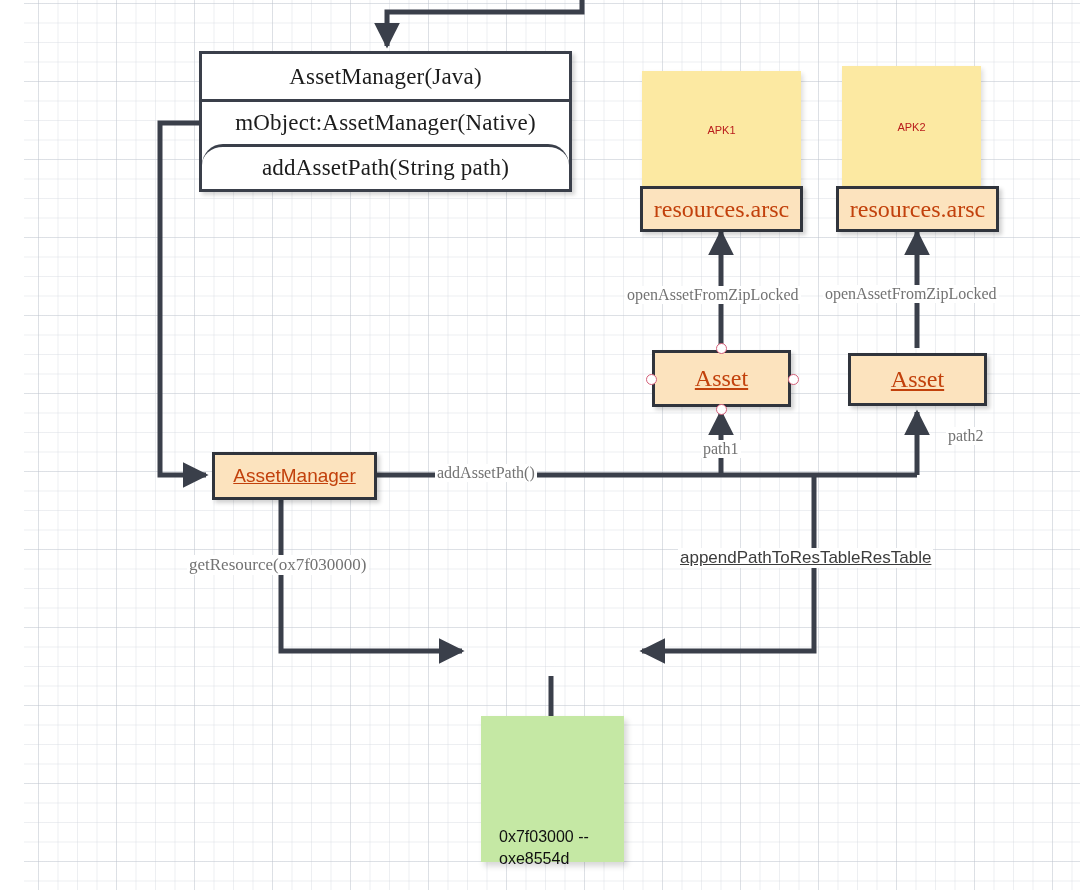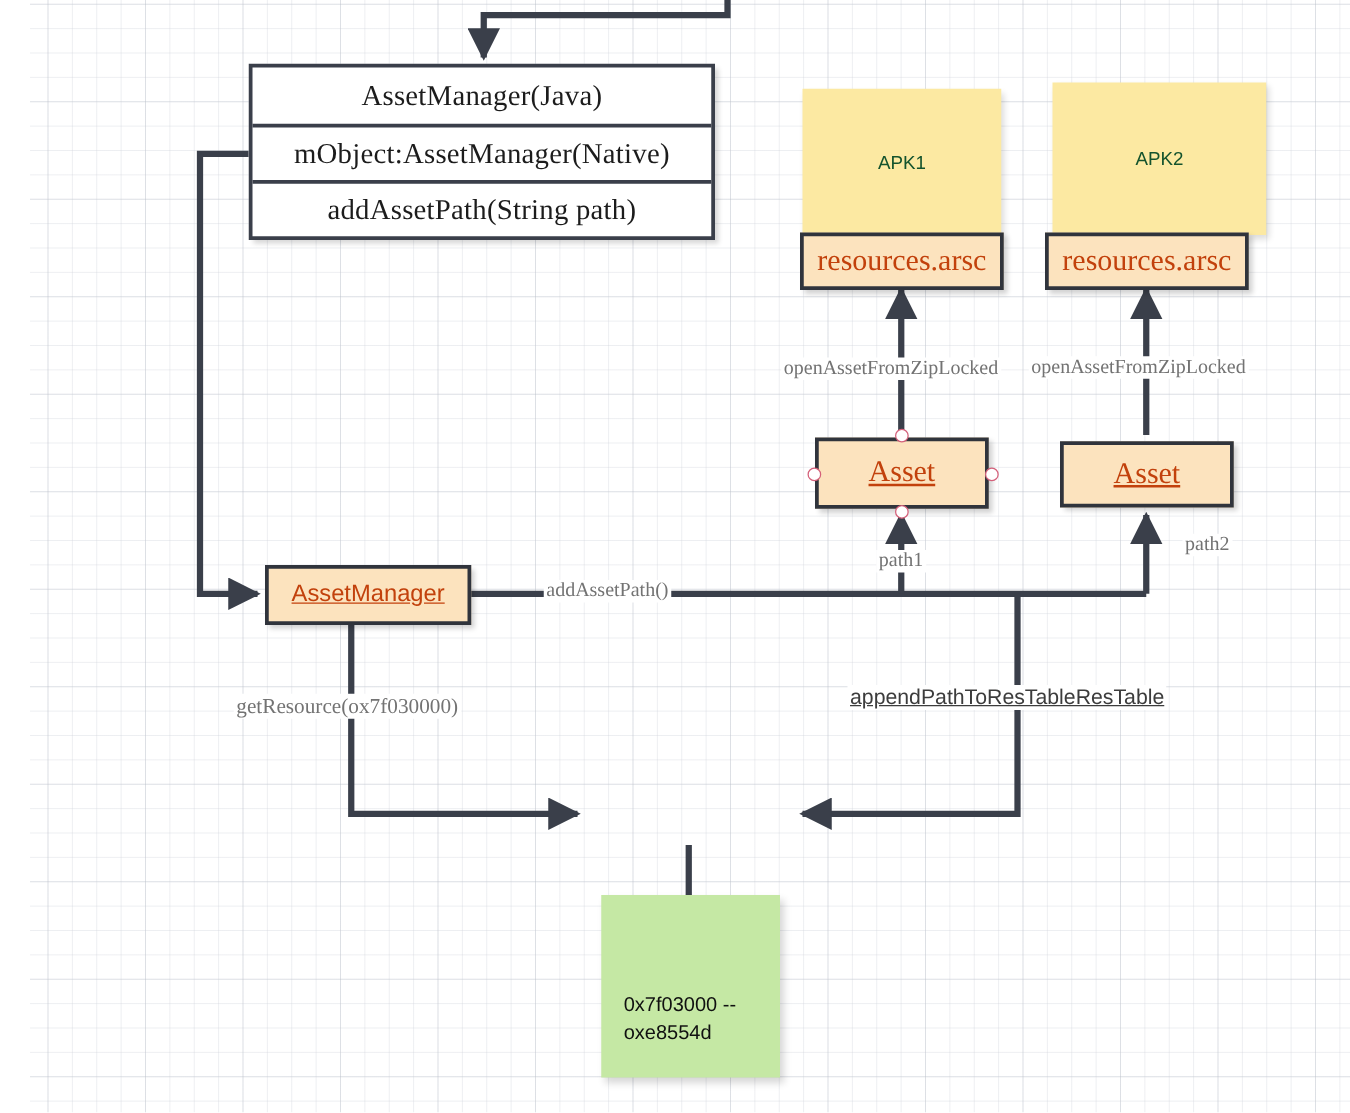--- a/index.html
+++ b/index.html
@@ -61,22 +61,22 @@
   }
   .class-row + .class-row { border-top: 3px solid #3a3f4a; }
 
   .sticky-yellow {
     background: #fce9a2;
     border: none;
     box-shadow: 2px 3px 5px rgba(0,0,0,0.14);
     align-items: center;
     justify-content: center;
     font-family: "Liberation Sans", sans-serif;
-    font-size: 15px;
-    color: #14532d;
+    font-size: 11px;
+    color: #b91c1c;
   }
 
   .orange-box {
     background: #fce3be;
     border: 3px solid #30343c;
     box-shadow: 3px 3px 4px rgba(0,0,0,0.18);
   }
   .orange-box .lbl { font-size: 24px; color: #c2410c; }
   .orange-box .lbl.u { text-decoration: underline; }
 
@@ -84,21 +84,21 @@
     background: #c5e8a4;
     border: none;
     box-shadow: 3px 4px 6px rgba(0,0,0,0.16);
     align-items: flex-start;
     justify-content: flex-start;
     font-family: "Liberation Sans", sans-serif;
     font-size: 16px;
     line-height: 1.35;
     color: #101010;
     text-align: left;
-    padding: 78px 0 0 18px;
+    padding: 110px 0 0 18px;
     white-space: pre-line;
   }
 
   
   .edge-label {
     position: absolute;
     color: #737373;
     white-space: nowrap;
     font-family: "Liberation Serif", serif;
     background: transparent;
@@ -156,28 +156,28 @@
 
       <path d="M 257,500 L 257,651 L 438,651" marker-end="url(#arrow)"></path>
 
       <path d="M 527,676 L 527,718"></path>
     </g>
   </svg>
 
   <div class="node class-box" style="left:175px; top:51px; width:373px; height:141px;">
     <div class="class-row" style="height:45px;">AssetManager(Java)</div>
     <div class="class-row" style="height:45px;">mObject:AssetManager(Native)</div>
-    <div class="class-row" style="height:45px;">addAssetPath(String path)</div>
+    <div class="class-row" style="height:45px;border-radius:21px;">addAssetPath(String path)</div>
   </div>
 
   <div class="node sticky-yellow" style="left:618px; top:71px; width:159px; height:118px;">
     <span>APK1</span>
   </div>
 
-  <div class="node sticky-yellow" style="left:818px; top:66px; width:171px; height:122px;">
+  <div class="node sticky-yellow" style="left:818px; top:66px; width:139px; height:122px;">
     <span>APK2</span>
   </div>
 
   <div class="node orange-box" style="left:616px; top:186px; width:163px; height:46px;">
     <span class="lbl">resources.arsc</span>
   </div>
 
   <div class="node orange-box" style="left:812px; top:186px; width:163px; height:46px;">
     <span class="lbl">resources.arsc</span>
   </div>

